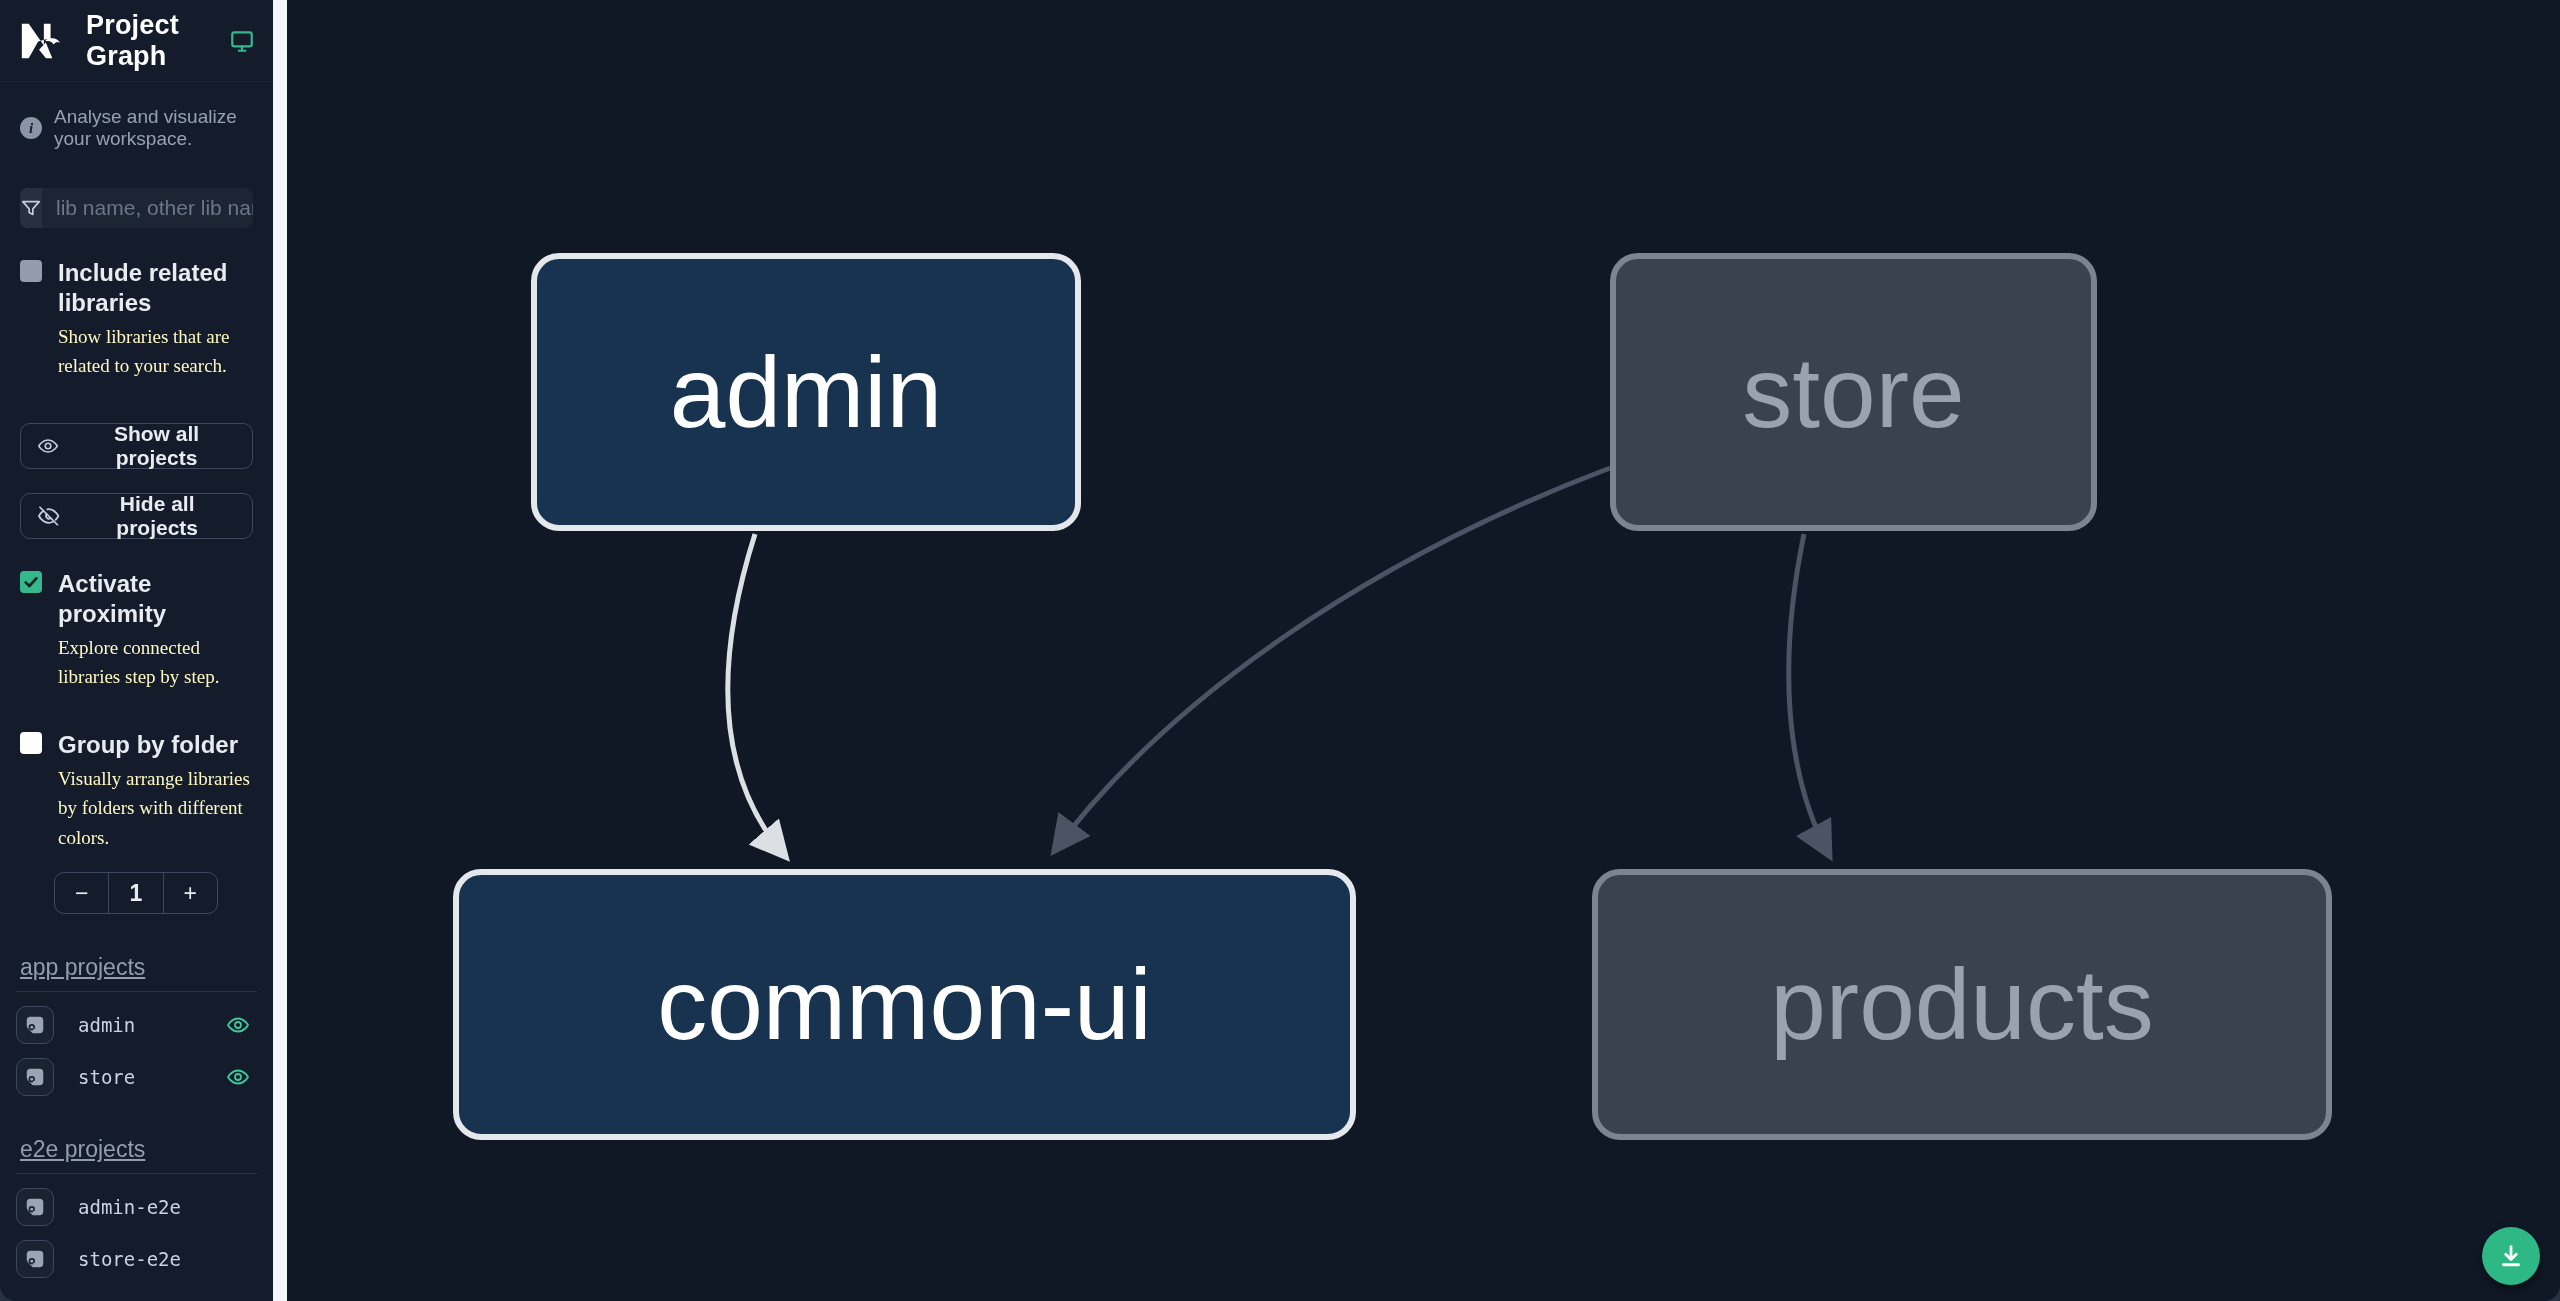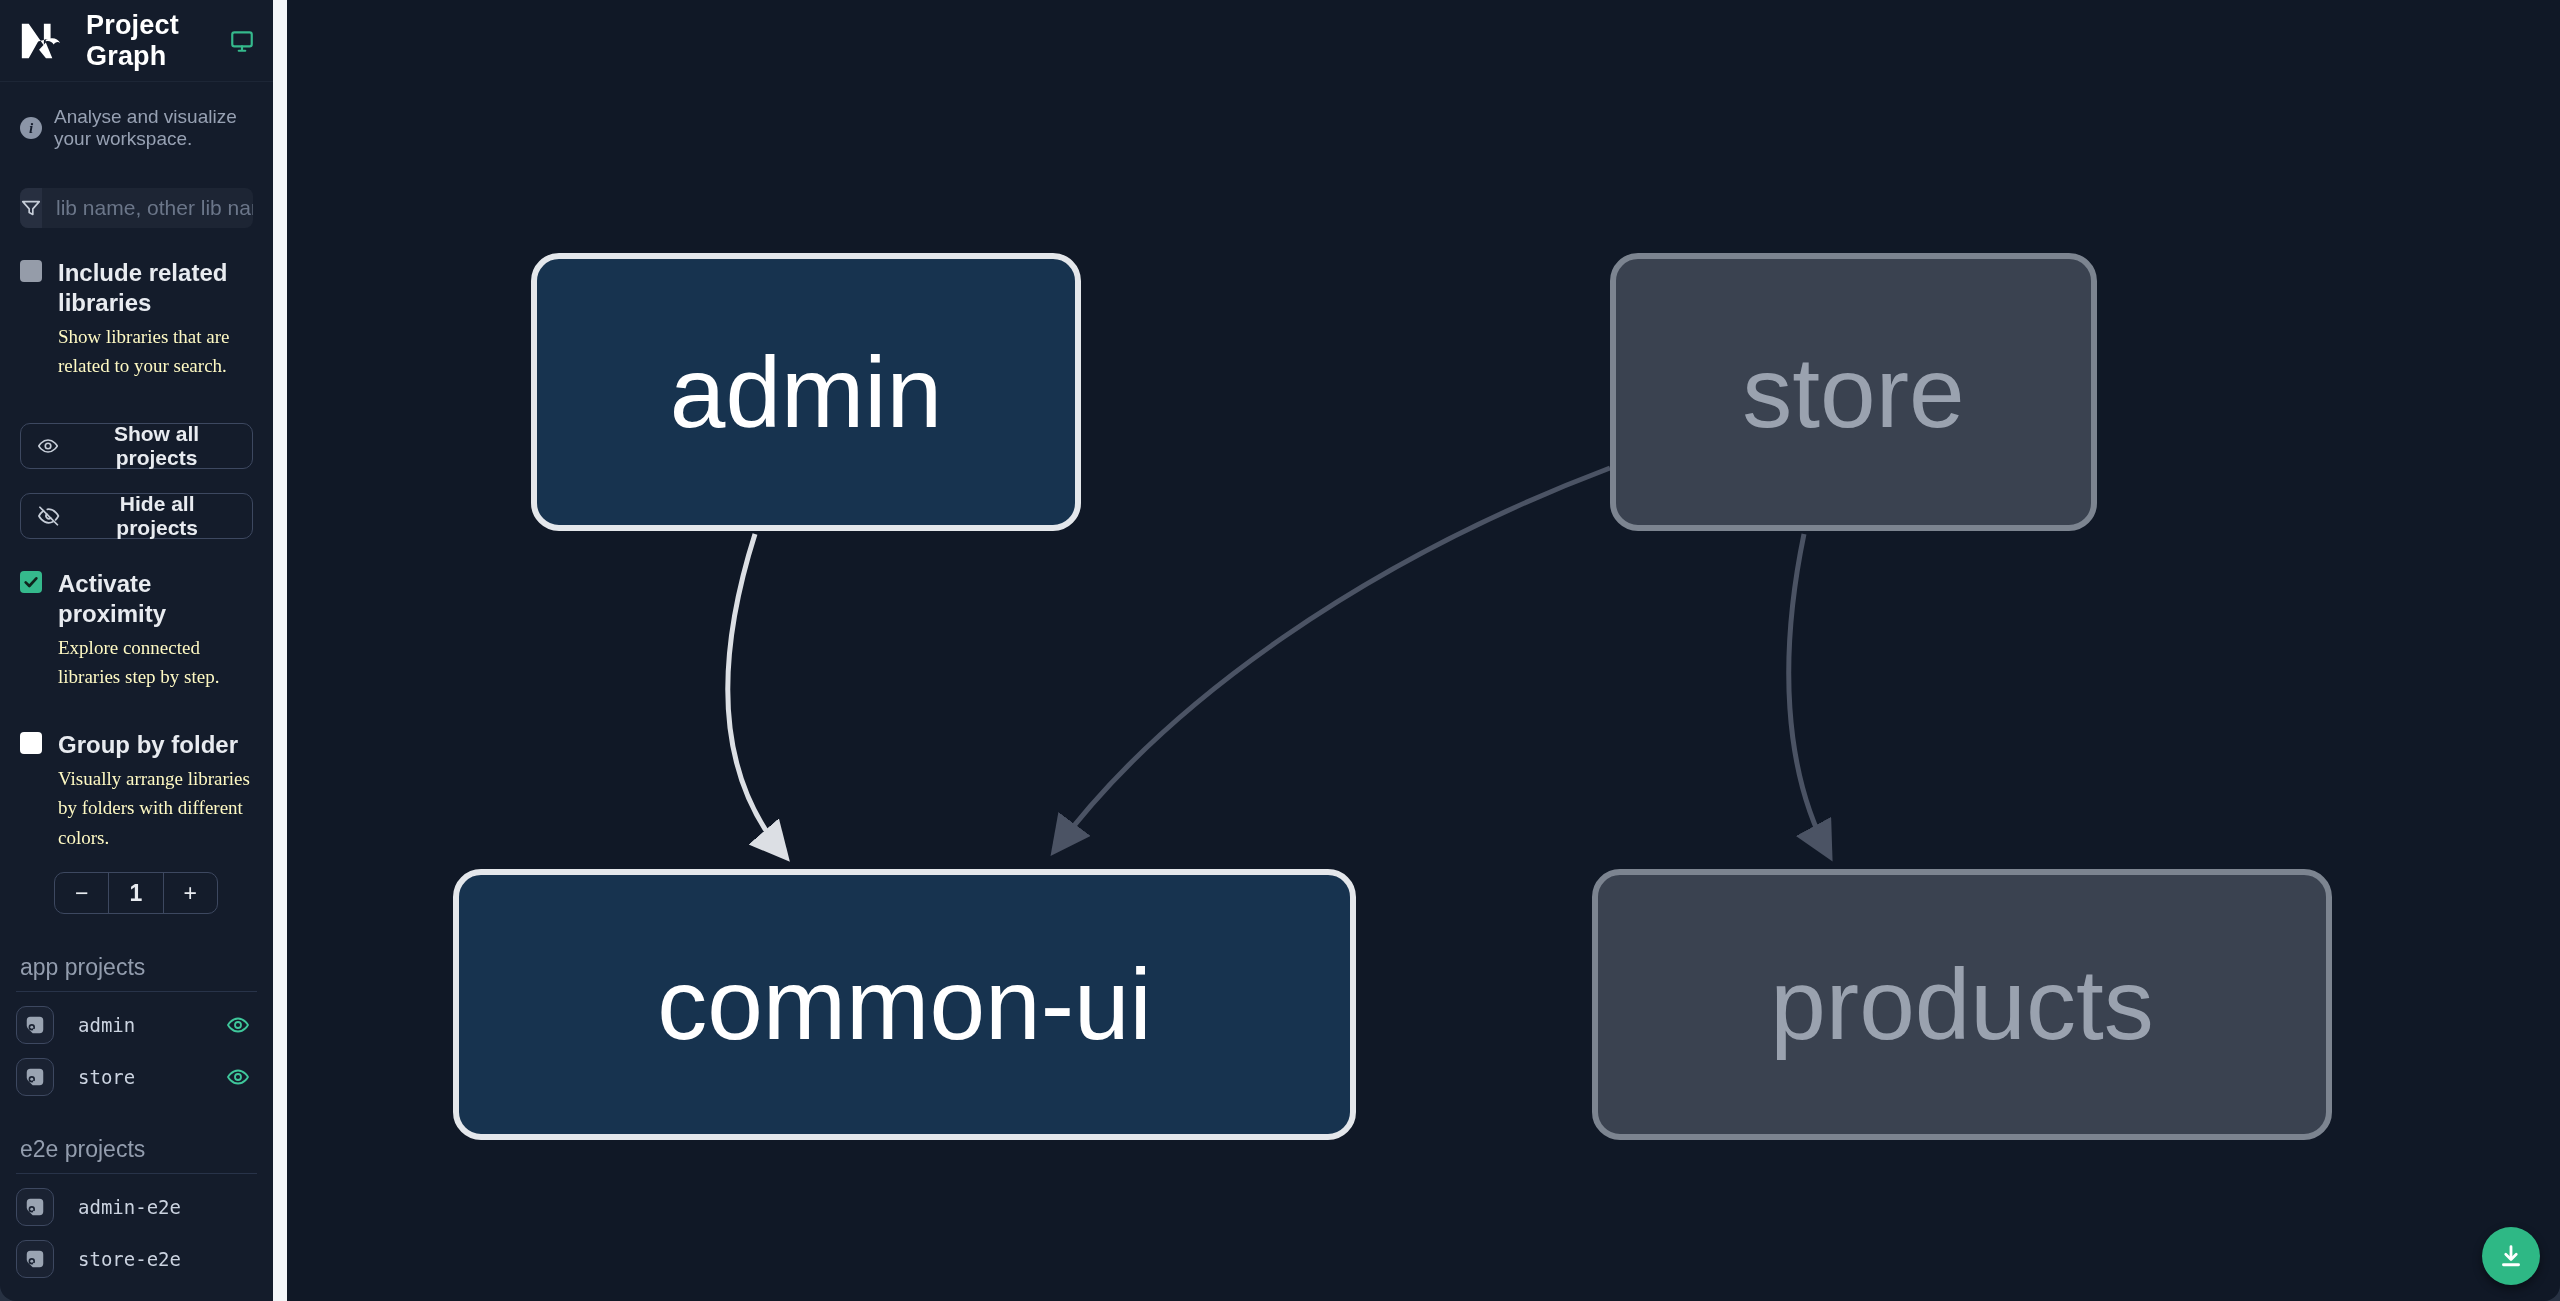--- a/index.html
+++ b/index.html
@@ -43,21 +43,21 @@
   .sb-btn:first-of-type { margin-top:42px; }
 
   .stepper { margin:20px 0 0 54px; display:flex; width:164px; height:42px;
              border:1px solid #3d4860; border-radius:10px; overflow:hidden; }
   .stepper > div { flex:1; display:flex; align-items:center; justify-content:center;
                    color:#e8ebf0; font-size:23px; }
   .stepper > div + div { border-left:1px solid #3d4860; }
   .stepper .val { font-weight:bold; }
 
   .section { margin:40px 16px 0 16px; }
-  .section-title { color:#939dae; font-size:23px; padding:0 4px 10px 4px; border-bottom:1px solid #283349; }
+  .section-title { color:#939dae; font-size:23px; padding:0 4px 10px 4px; border-bottom:1px solid #283349;text-decoration:underline; }
   .proj-row { display:flex; align-items:center; margin-top:14px; }
   .proj-iconbtn { width:38px; height:38px; border:1px solid #3d4860; border-radius:10px;
                   background:#1a2232; display:flex; align-items:center; justify-content:center; cursor:pointer; }
   .proj-name { font-family:"DejaVu Sans Mono", monospace; font-size:19px; color:#cbd3e0; margin-left:24px; flex:1; }
   .proj-eye { width:26px; display:flex; justify-content:center; margin-right:6px; cursor:pointer; }
 
   
   .divider { position:absolute; left:273px; top:0; width:14px; height:1301px; background:#f4f6f8;
              z-index:3; cursor:col-resize; }
 

